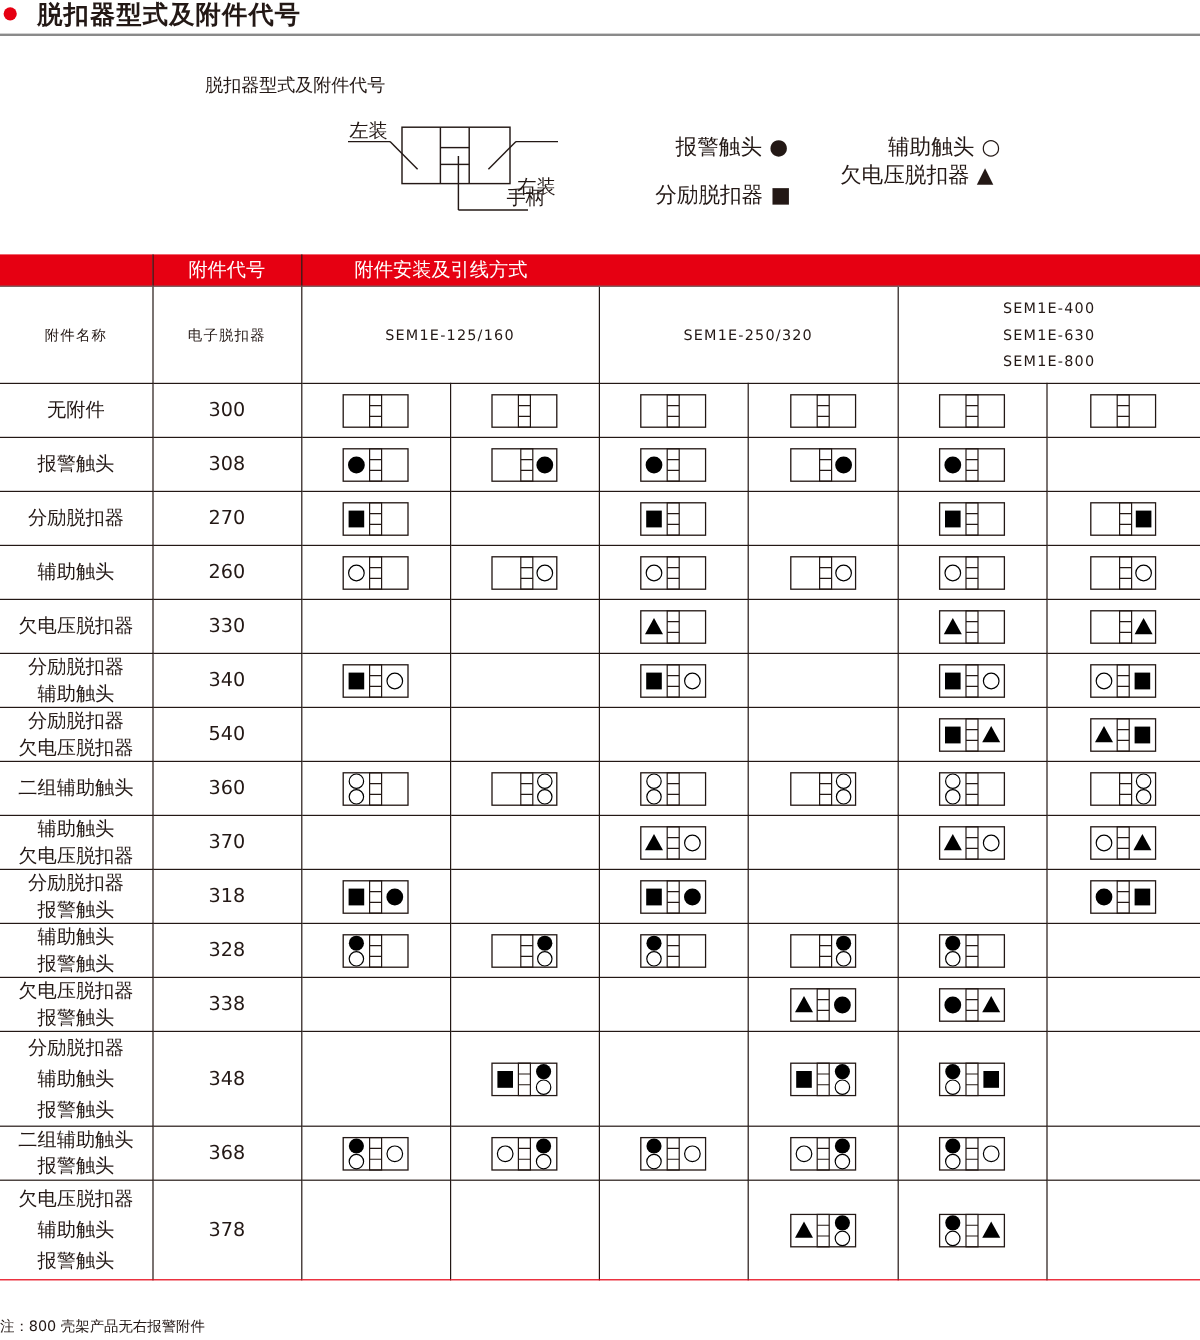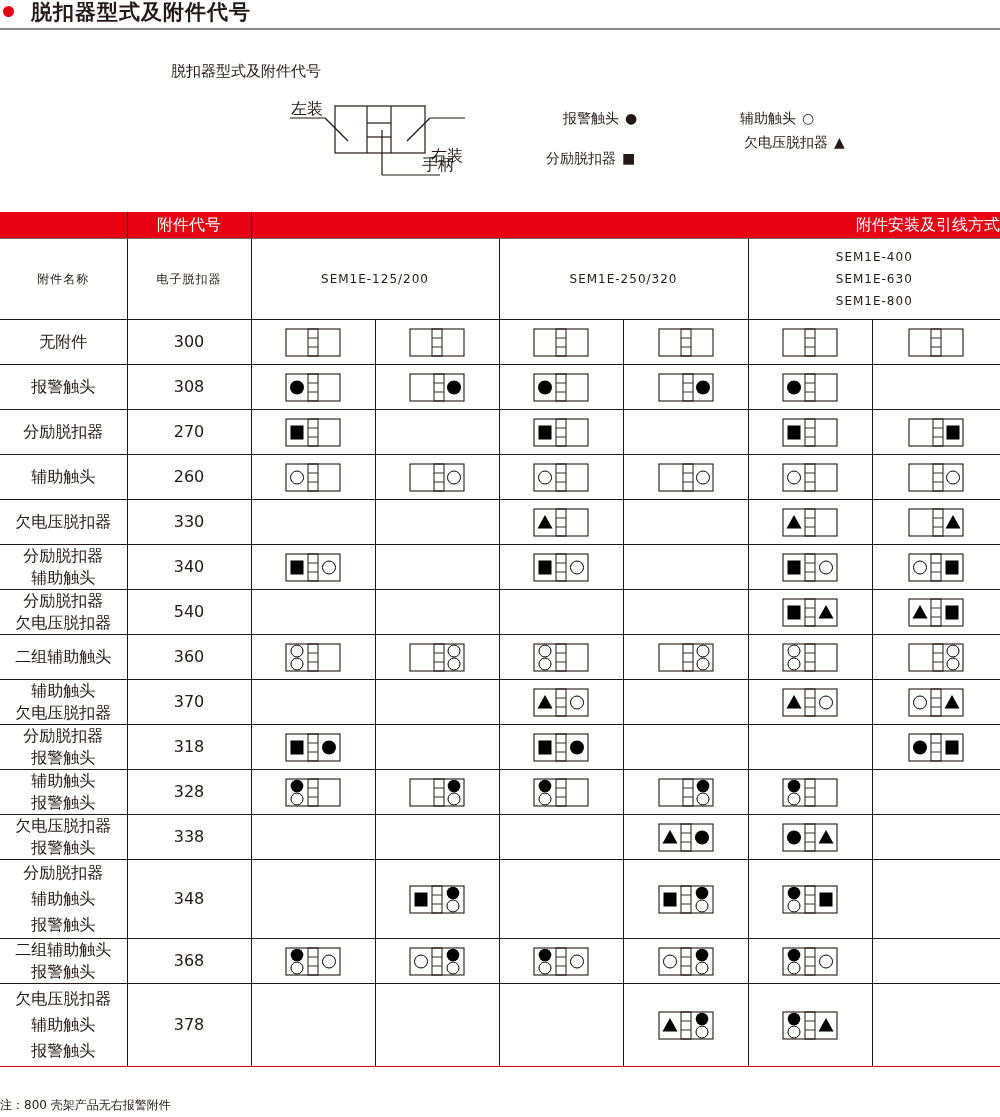--- a/index.html
+++ b/index.html
@@ -1,27 +1,27 @@
 <!DOCTYPE html>
 <html><head>
 <meta charset="utf-8">
 <style>
   html,body{margin:0;padding:0;background:#fff;}
   body{width:1000px;height:1117px;position:relative;overflow:hidden;font-family:"DejaVu Sans","Liberation Sans",sans-serif;color:#231815;}
   .title-bar{position:absolute;left:0;top:0;width:1000px;height:28px;border-bottom:2px solid #8a8a8a;}
   .title-dot{position:absolute;left:3px;top:6px;width:11px;height:11px;border-radius:50%;background:#e60012;}
   .title-text{position:absolute;left:31px;top:-2px;font-size:21px;font-weight:bold;letter-spacing:1px;}
   .diagram-caption{position:absolute;left:171px;top:62px;font-size:15px;}
-  .legend{position:absolute;font-size:14px;white-space:nowrap;}
+  .legend{position:absolute;font-size:18px;white-space:nowrap;}
   .legend .sym{display:inline-block;margin-left:6px;}
   table.main{position:absolute;left:0;top:212px;width:1000px;border-collapse:collapse;table-layout:fixed;}
   table.main td{border:1.5px solid #231815;text-align:center;vertical-align:middle;padding:0;font-size:16px;line-height:22px;}
   table.main tr.hdr td{background:#e60012;color:#fff;height:26px;border-top:none;border-bottom:1.5px solid #6a6a6a;font-size:16px;}
   table.main tr.hdr td.left-blank{border-left:none;}
-  table.main tr.hdr td.right{border-right:none;text-align:right;padding-left:44px;}
+  table.main tr.hdr td.right{border-right:none;text-align:left;padding-left:44px;}
   table.main td:first-child{border-left:none;margin-left:24px;}
   table.main td:last-child{border-right:none;}
   table.main tr.model td{height:80px;font-size:12px;letter-spacing:1px;}
   table.main tr.row td{height:44px;}
   table.main tr.row3 td{height:76px;}
   table.main tr.row3b td{height:82px;}
   table.main tr.last td{border-bottom:1.5px solid #e60012;}
   .name{font-size:16px;line-height:22px;}
   .code{font-size:17px;}
   .note{position:absolute;left:0;top:1097px;font-size:12px;}
@@ -56,21 +56,21 @@
 
 <div class="legend" style="left:563px;top:110px;">
   <span>报警触头</span><span class="sym">●</span>
 </div>
 <div class="legend" style="left:740px;top:110px;">
   <span>辅助触头</span><span class="sym">○</span>
 </div>
 <div class="legend" style="left:546px;top:150px;">
   <span>分励脱扣器</span><span class="sym">■</span>
 </div>
-<div class="legend" style="left:744px;top:134px;">
+<div class="legend" style="left:700px;top:134px;">
   <span>欠电压脱扣器</span><span class="sym">▲</span>
 </div>
 
 <table class="main">
   <colgroup>
     <col style="width:127px">
       <col style="width:124px">
     <col style="width:124px">
       <col style="width:124px">
     <col style="width:124px">
@@ -80,21 +80,21 @@
   </colgroup>
   <tbody id="tbody">
     <tr class="hdr">
       <td class="left-blank"></td>
       <td>附件代号</td>
       <td colspan="6" class="right">附件安装及引线方式</td>
     </tr>
     <tr class="model">
       <td>附件名称</td>
       <td>电子脱扣器</td>
-      <td colspan="2">SEM1E-125/200</td>
+      <td colspan="2">SEM1E-125/160</td>
       <td colspan="2">SEM1E-250/320</td>
       <td colspan="2">
         <div>SEM1E-400</div>
         <div>SEM1E-630</div>
         <div>SEM1E-800</div>
       </td>
     </tr>
   <tr class="row">
         <td>
           <div class="name">无附件</div>

